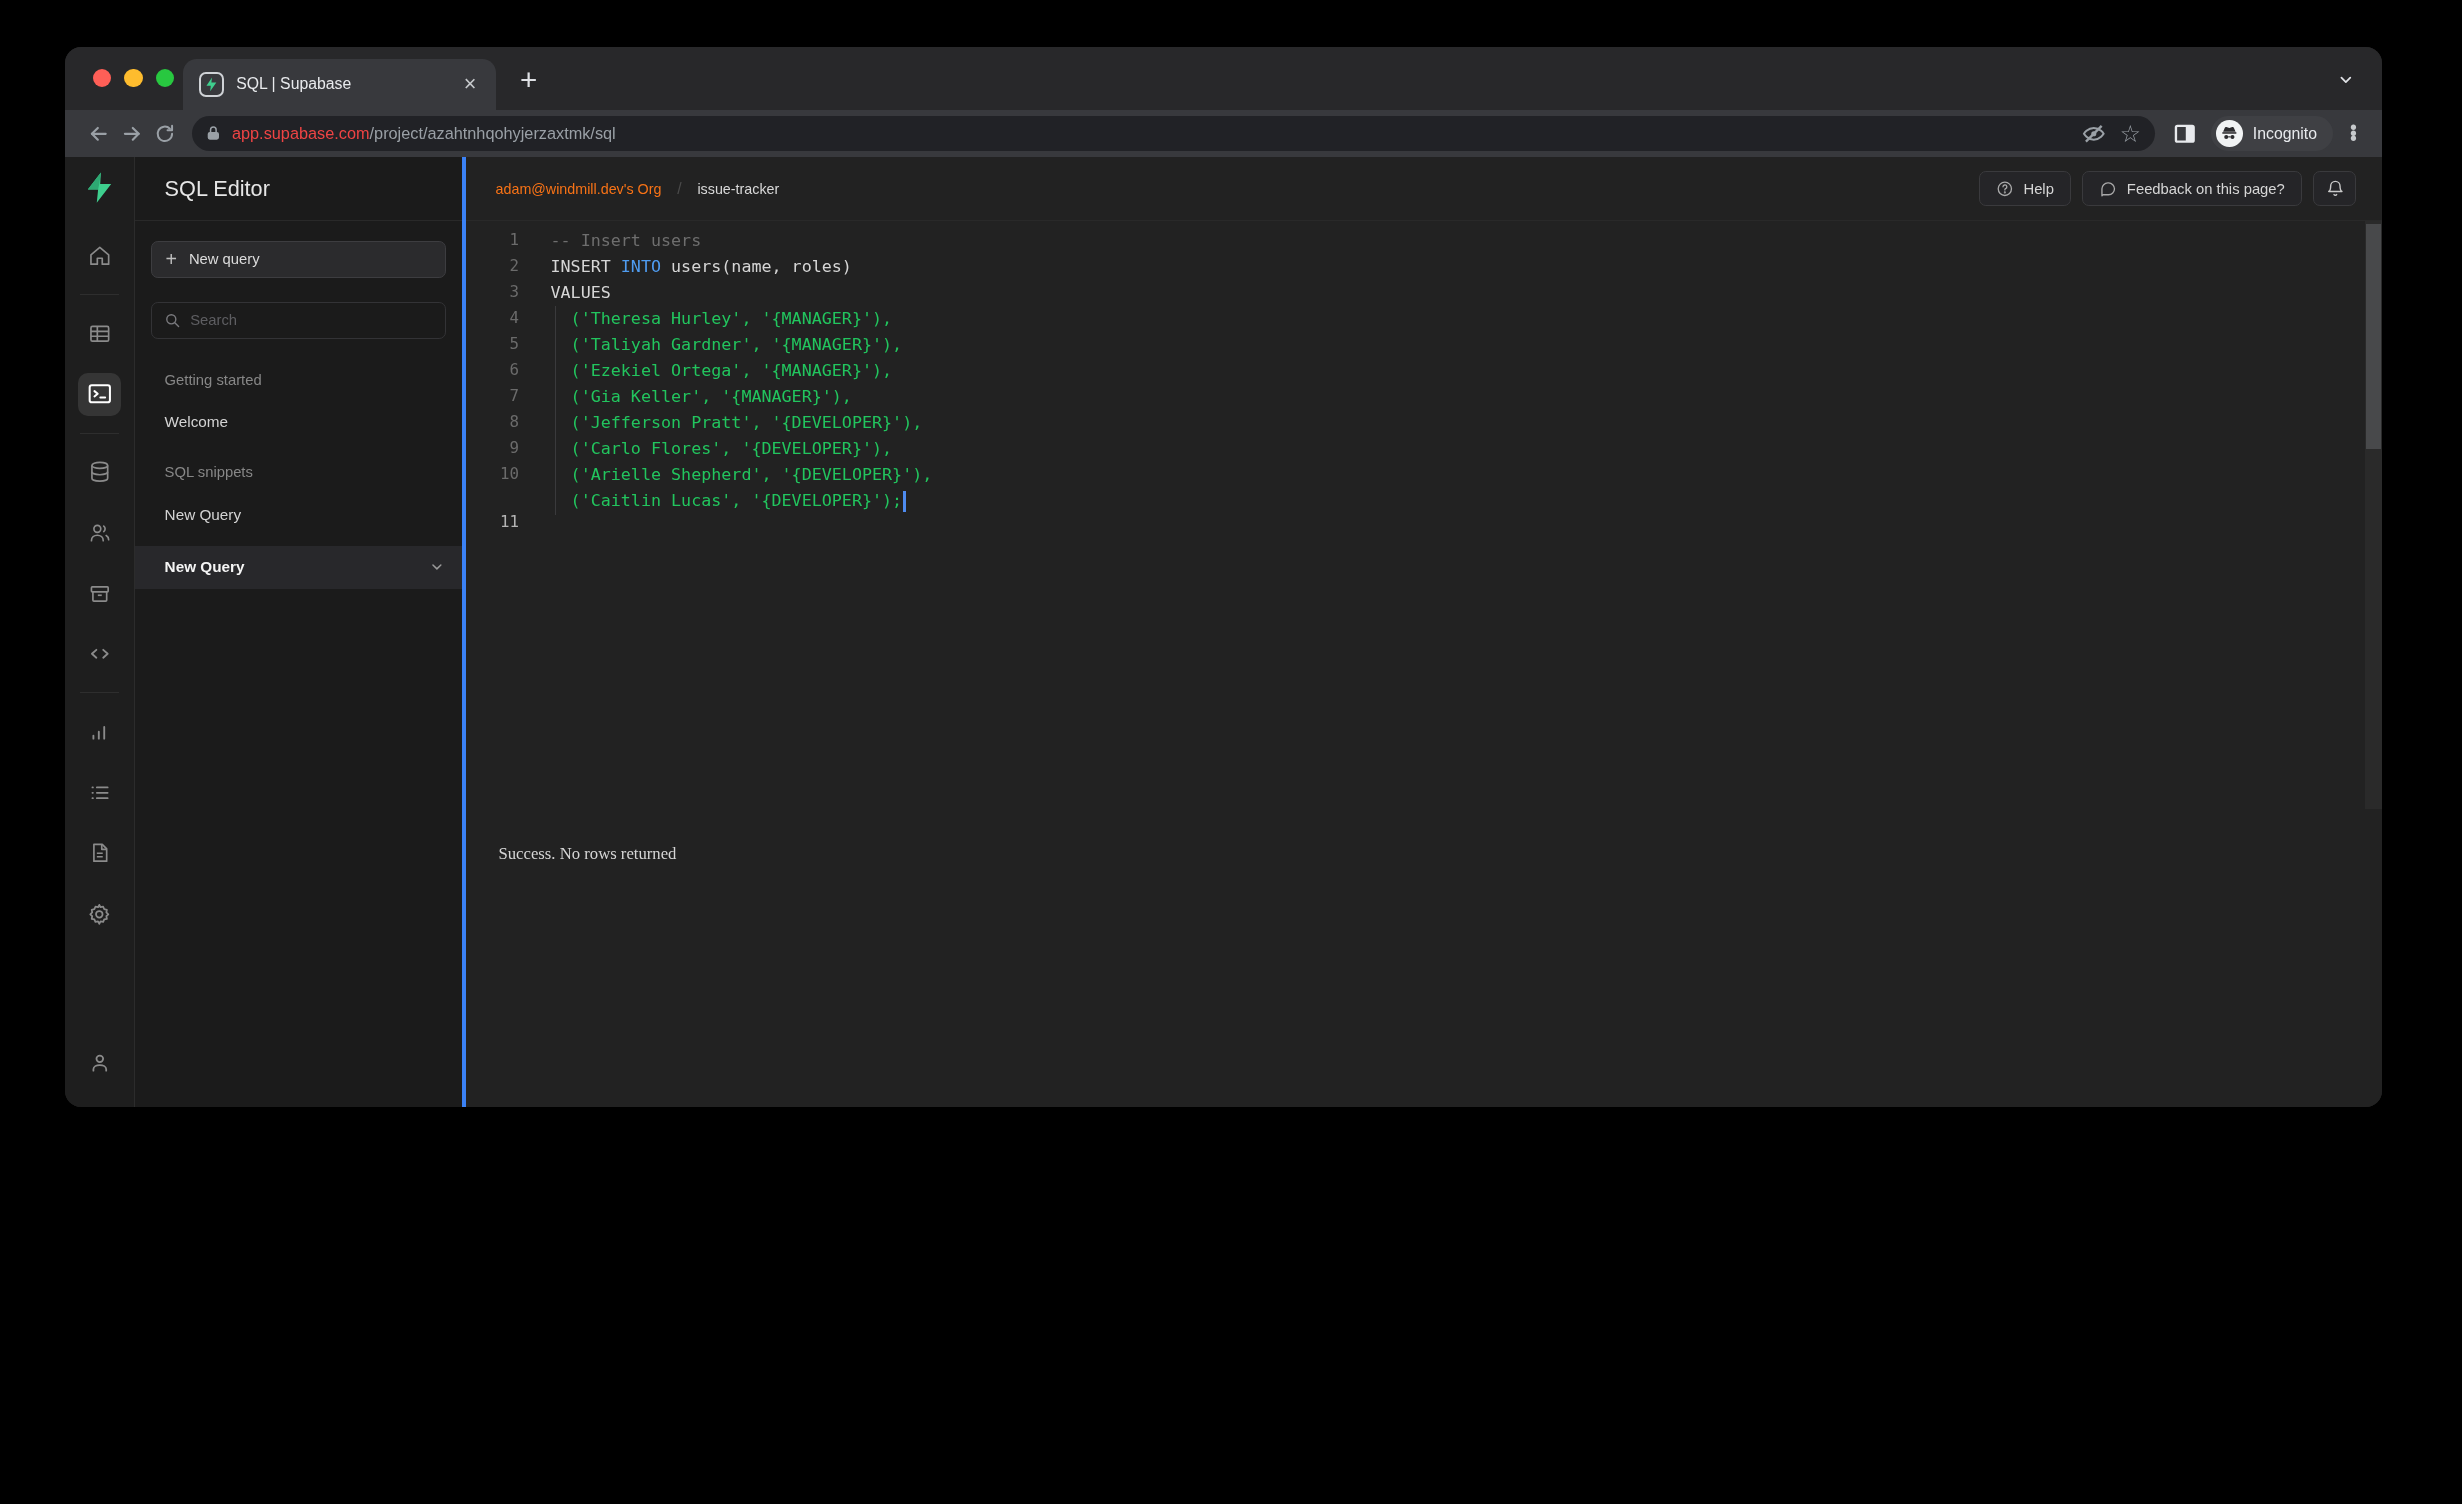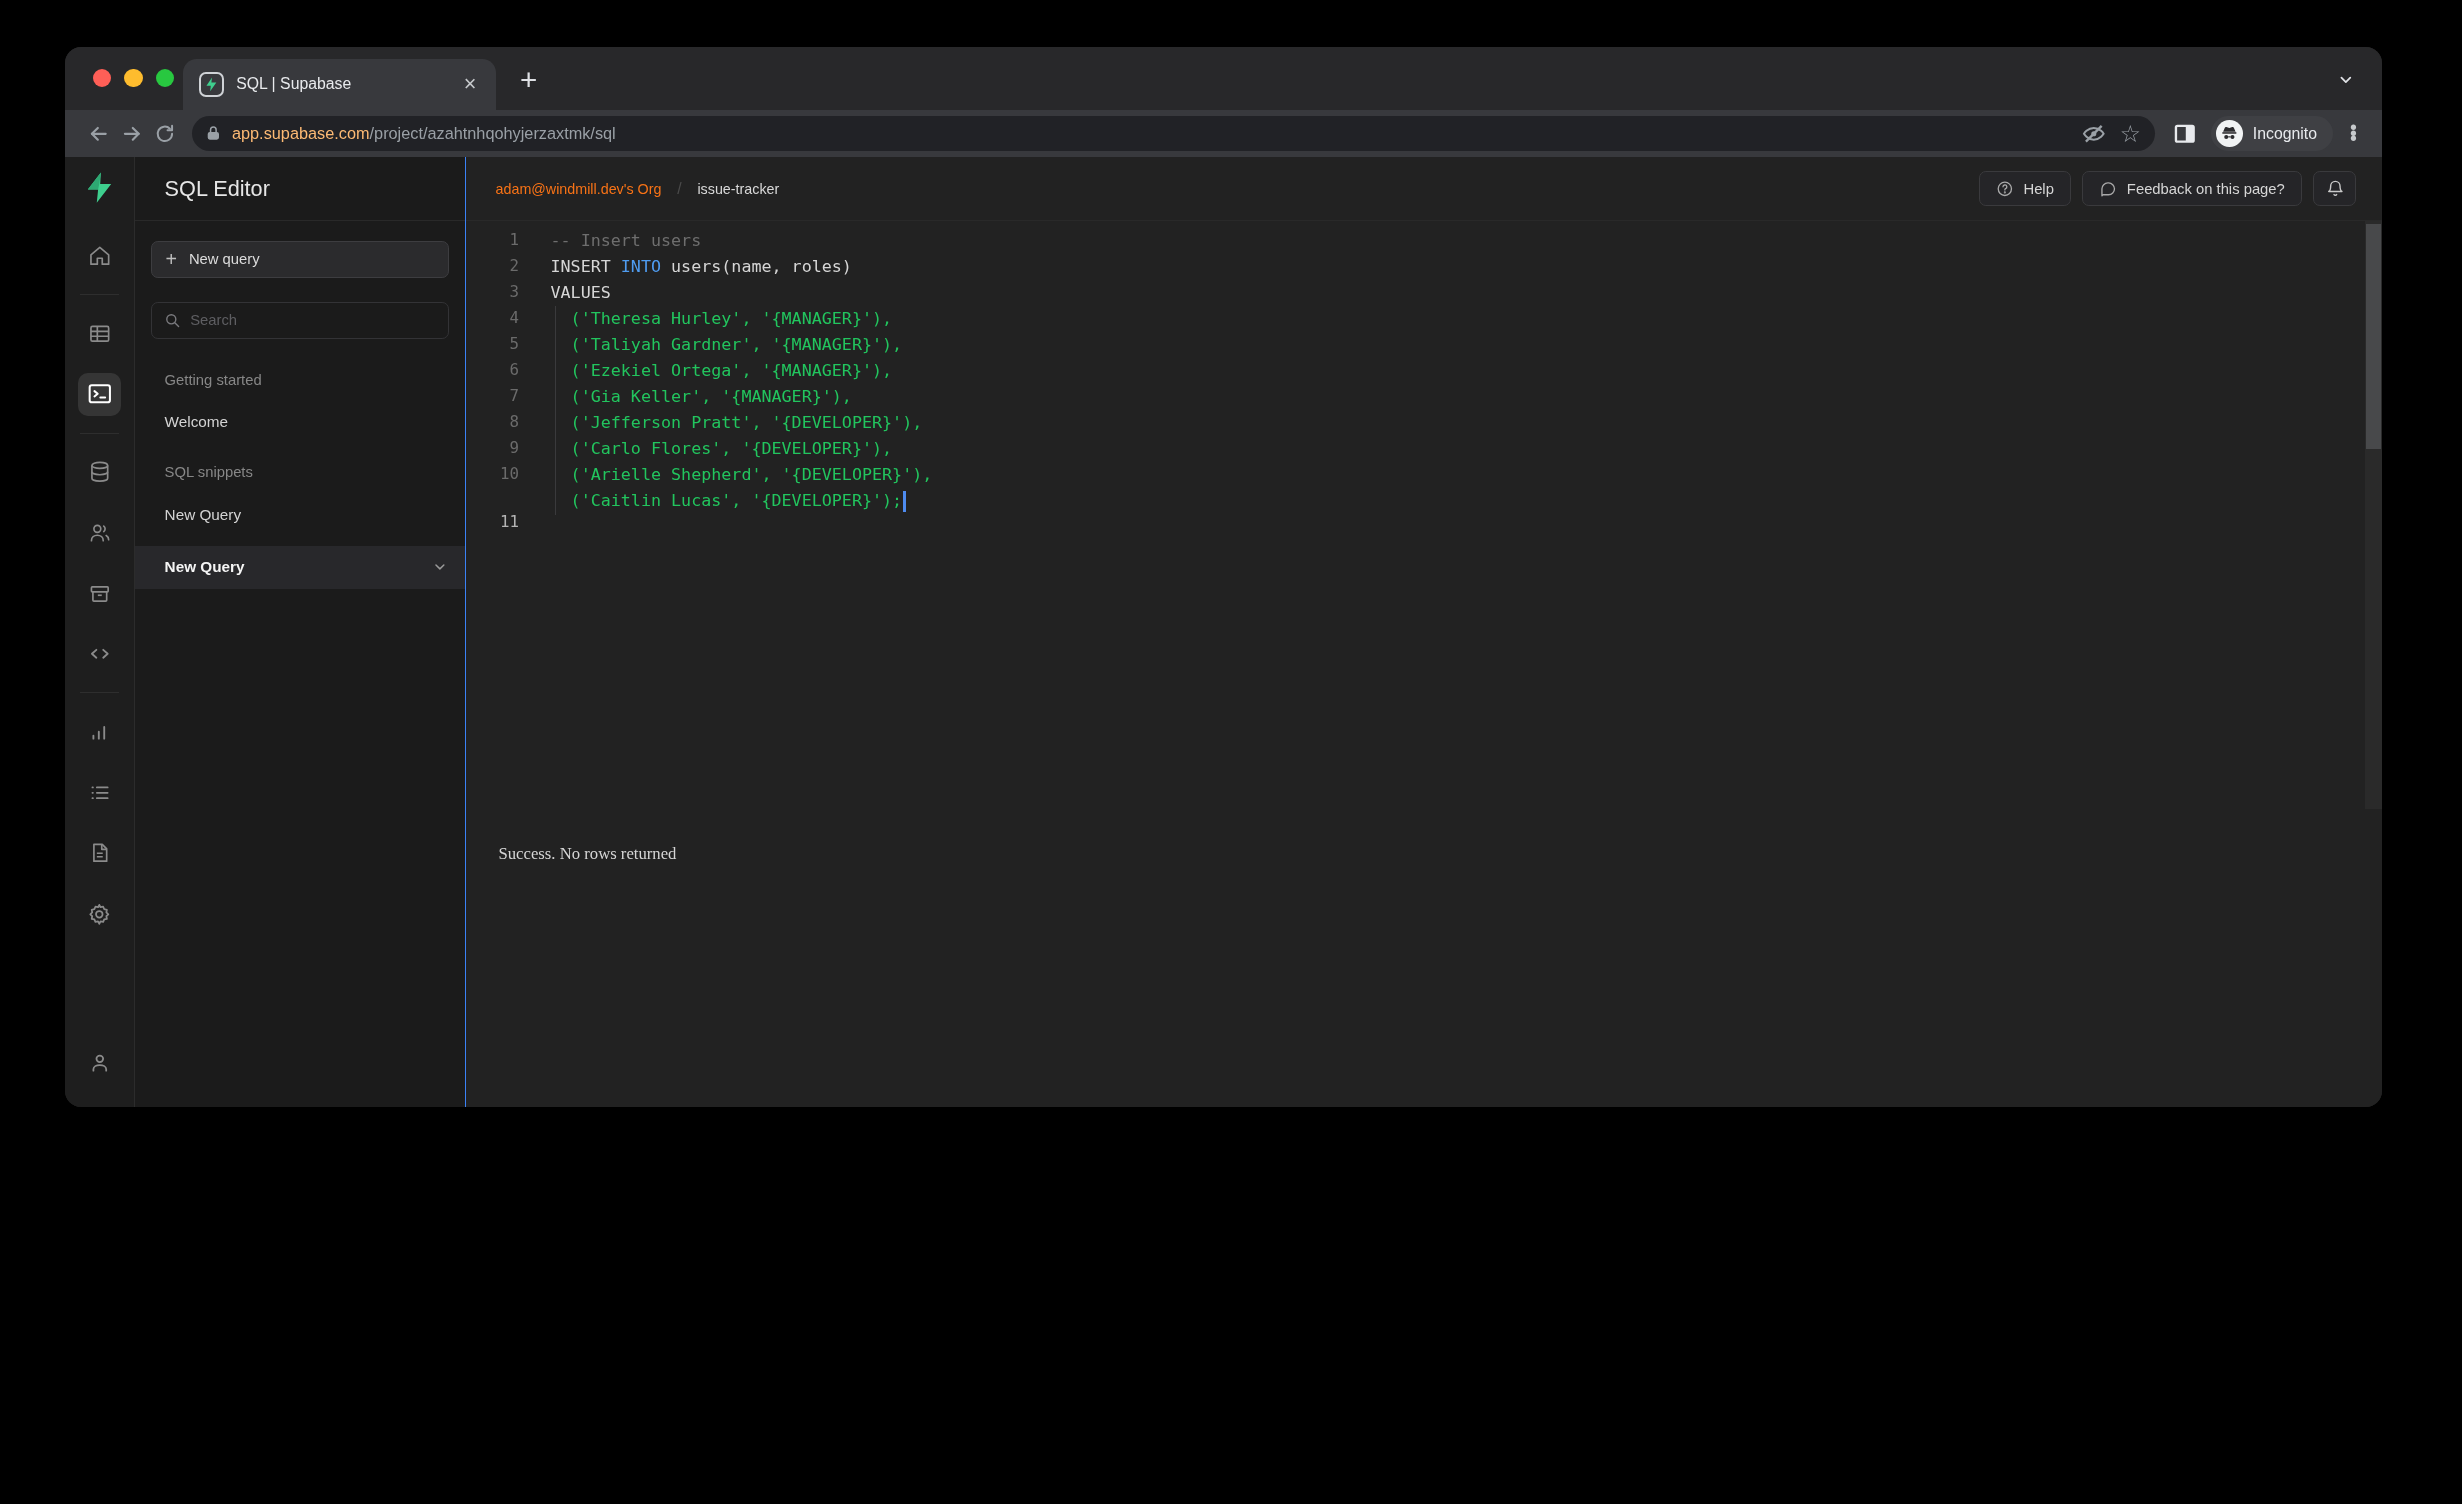--- a/index.html
+++ b/index.html
@@ -24,21 +24,21 @@
   .newtab-btn { position:absolute; left:455px; top:17.7px; color:#dfe1e5; font-size:29.6px; font-weight:300; line-height:1; }
   .tabsearch-chev { position:absolute; right:27.6px; top:23.6px; color:#dfe1e5; }
 
   
   .toolbar { position:relative; height:47px; background:#38393d; display:flex; align-items:center; padding:0 17.7px; }
   .nav-ic { width:33px; height:33px; display:flex; align-items:center; justify-content:center;
             color:#9aa0a6; font-size:23.6px; border-radius:50%; flex:none; }
   .omnibox { flex:1; height:35px; margin:0 13.8px 0 9.9px; background:#212226; border-radius:17.7px;
              display:flex; align-items:center; padding:0 13.8px; min-width:0; }
   .omni-url { flex:1; font-size:16.3px; white-space:nowrap; overflow:hidden; margin-left:9.9px; }
-  .url-host { color:#fdba74; } .url-path { color:#9aa0a6; }
+  .url-host { color:#ef4444; } .url-path { color:#9aa0a6; }
   .omni-actions { display:flex; align-items:center; gap:13.8px; color:#9aa0a6; }
   .star { font-size:23.6px; color:#9aa0a6; }
   .incog-chip { height:35px; background:#3f4044; border-radius:17.7px; display:flex; align-items:center;
                 gap:9.9px; padding:0 15.8px 0 4.9px; margin:0 9.9px; }
   .incog-avatar { width:26.6px; height:26.6px; border-radius:50%; background:#f1f3f4;
                   display:flex; align-items:center; justify-content:center; }
   .incog-label { color:#e8eaed; font-size:15.8px; }
   .menu-dots { color:#c7cacd; font-size:19.7px; letter-spacing:0; line-height:5.9px; text-align:center; width:21.7px; }
 
   
@@ -46,21 +46,21 @@
 
   .rail { width:70px; background:#1e1e1e; border-right:1px solid #2c2c2c;
           display:flex; flex-direction:column; align-items:center; padding:13.8px 0; flex:none; }
   .rail-logo { margin-bottom:21.7px; }
   .rail-ic { width:43px; height:43px; border-radius:9.9px; display:flex; align-items:center;
              justify-content:center; color:#8b8b8b; margin:8.9px 0; }
   .rail-ic.active { background:#353535; color:#ffffff; }
   .rail-div { width:39px; height:1px; background:#2e2e2e; margin:7.9px 0; }
   .rail-spacer { flex:1; }
 
-  .sidebar { width:331px; background:#1b1b1b; border-right:1px solid #3b82f6; flex:none;
+  .sidebar { width:331px; background:#1b1b1b; border-right:4px solid #3b82f6; flex:none;
              display:flex; flex-direction:column; }
   .sb-header { height:64px; border-bottom:1px solid #292929; display:flex; align-items:center;
                padding:0 29.6px; flex:none; }
   .sb-title { color:#e6e6e6; font-size:21.7px; }
   .sb-body { padding:19.7px 0 0 0; }
   .sb-pad { padding:0 15.8px; }
   .newquery-btn { width:100%; height:37px; background:#2b2b2d; border:1px solid #3d3d40; border-radius:6.9px;
                   display:flex; align-items:center; gap:11.8px; padding:0 13.8px; color:#dcdcdc; font-size:14.8px; }
   .nq-plus { color:#bdbdbd; font-size:19.7px; font-weight:300; }
   .search-box { margin-top:24px; height:37px; border:1px solid #333336; border-radius:6.9px;

